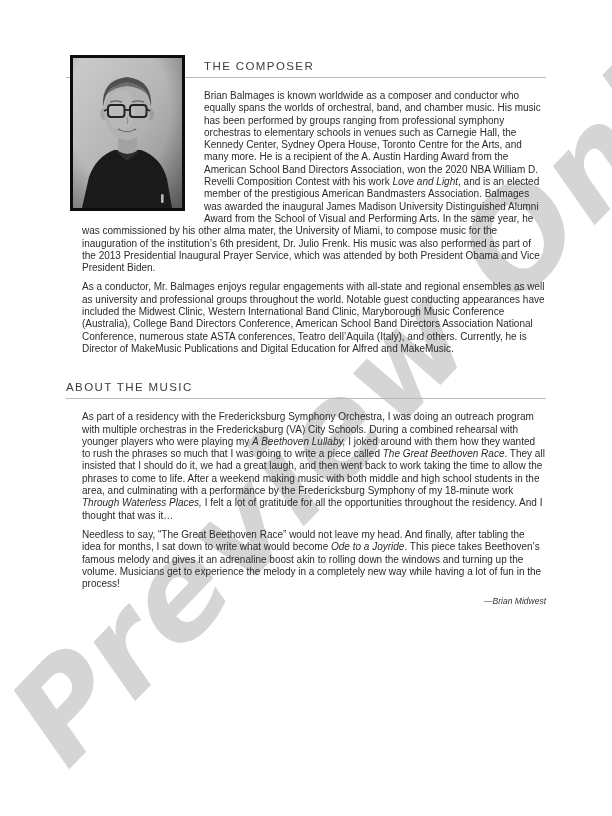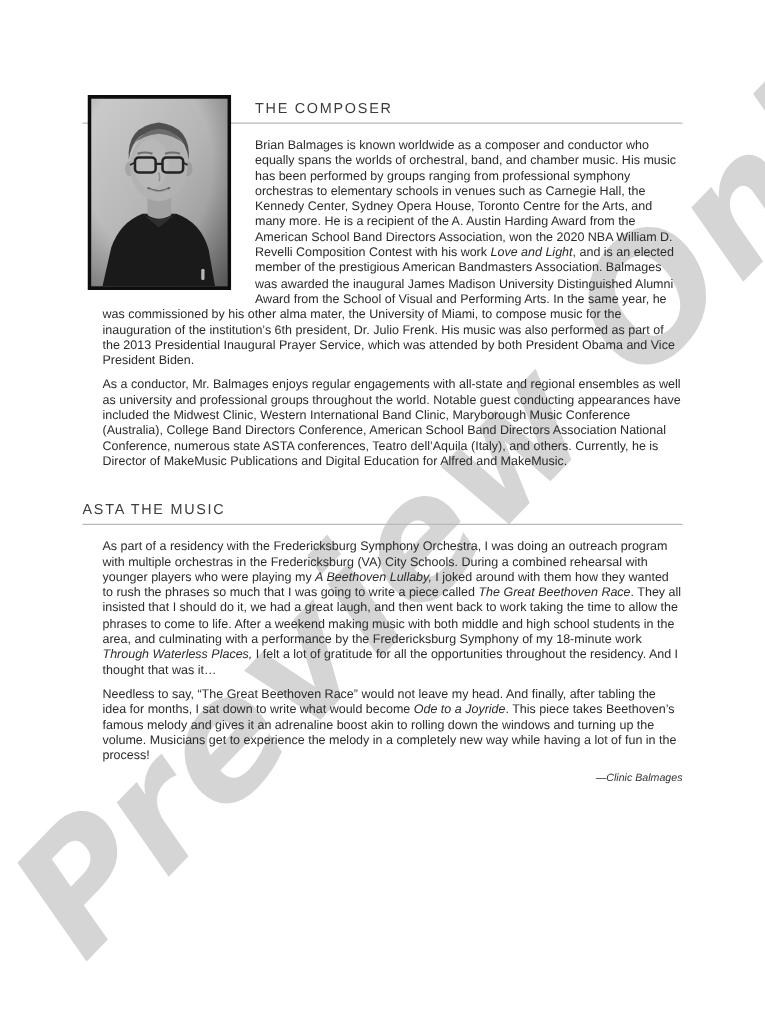--- a/index.html
+++ b/index.html
@@ -28,21 +28,21 @@
     letter-spacing: 2px;
     white-space: nowrap;
     transform: rotate(-46deg);
     transform-origin: 0 0;
     user-select: none;
     pointer-events: none;
   }
   .content {
     position: absolute;
     left: 66px;
-    top: 76px;
+    top: 55px;
     width: 480px;
     z-index: 1;
   }
   .photo {
     float: left;
     width: 115px;
     height: 156px;
     margin: 0 19px 6px 4px;
   }
   .photo svg { display: block; width: 100%; height: 100%; }
@@ -145,26 +145,26 @@
       <div class="rule"></div>
 
       <p class="body-par"><span>Brian Balmages is known worldwide as a composer and conductor who equally spans the worlds of orchestral, band, and chamber music. His music has been performed by groups ranging from professional symphony orchestras to elementary schools in venues such as Carnegie Hall, the Kennedy Center, Sydney Opera House, Toronto Centre for the Arts, and many more. He is a recipient of the A. Austin Harding Award from the American School Band Directors Association, won the 2020 NBA William D. Revelli Composition Contest with his work </span><em>Love and Light</em><span>, and is an elected member of the prestigious American Bandmasters Association. Balmages was awarded the inaugural James Madison University Distinguished Alumni Award from the School of Visual and Performing Arts. In the same year, he was commissioned by his other alma mater, the University of Miami, to compose music for the inauguration of the institution’s 6th president, Dr. Julio Frenk. His music was also performed as part of the 2013 Presidential Inaugural Prayer Service, which was attended by both President Obama and Vice President Biden.</span></p>
 
       <p class="body-par"><span>As a conductor, Mr. Balmages enjoys regular engagements with all-state and regional ensembles as well as university and professional groups throughout the world. Notable guest conducting appearances have included the Midwest Clinic, Western International Band Clinic, Maryborough Music Conference (Australia), College Band Directors Conference, American School Band Directors Association National Conference, numerous state ASTA conferences, Teatro dell’Aquila (Italy), and others. Currently, he is Director of MakeMusic Publications and Digital Education for Alfred and MakeMusic.</span></p>
 
     </section>
 
     <section class="music-section">
 
-      <h2 class="section-heading">ASTA THE MUSIC</h2>
+      <h2 class="section-heading">ABOUT THE MUSIC</h2>
       <div class="rule"></div>
 
       <p class="body-par"><span>As part of a residency with the Fredericksburg Symphony Orchestra, I was doing an outreach program with multiple orchestras in the Fredericksburg (VA) City Schools. During a combined rehearsal with younger players who were playing my </span><em>A Beethoven Lullaby,</em><span> I joked around with them how they wanted to rush the phrases so much that I was going to write a piece called </span><em>The Great Beethoven Race</em><span>. They all insisted that I should do it, we had a great laugh, and then went back to work taking the time to allow the phrases to come to life. After a weekend making music with both middle and high school students in the area, and culminating with a performance by the Fredericksburg Symphony of my 18-minute work </span><em>Through Waterless Places,</em><span> I felt a lot of gratitude for all the opportunities throughout the residency. And I thought that was it…</span></p>
 
       <p class="body-par"><span>Needless to say, “The Great Beethoven Race” would not leave my head. And finally, after tabling the idea for months, I sat down to write what would become </span><em>Ode to a Joyride</em><span>. This piece takes Beethoven’s famous melody and gives it an adrenaline boost akin to rolling down the windows and turning up the volume. Musicians get to experience the melody in a completely new way while having a lot of fun in the process!</span></p>
 
 
-      <p class="signature">—Clinic Balmages</p>
+      <p class="signature">—Brian Midwest</p>
 
     </section>
 
   </div>
 </div>
 
 </body></html>

